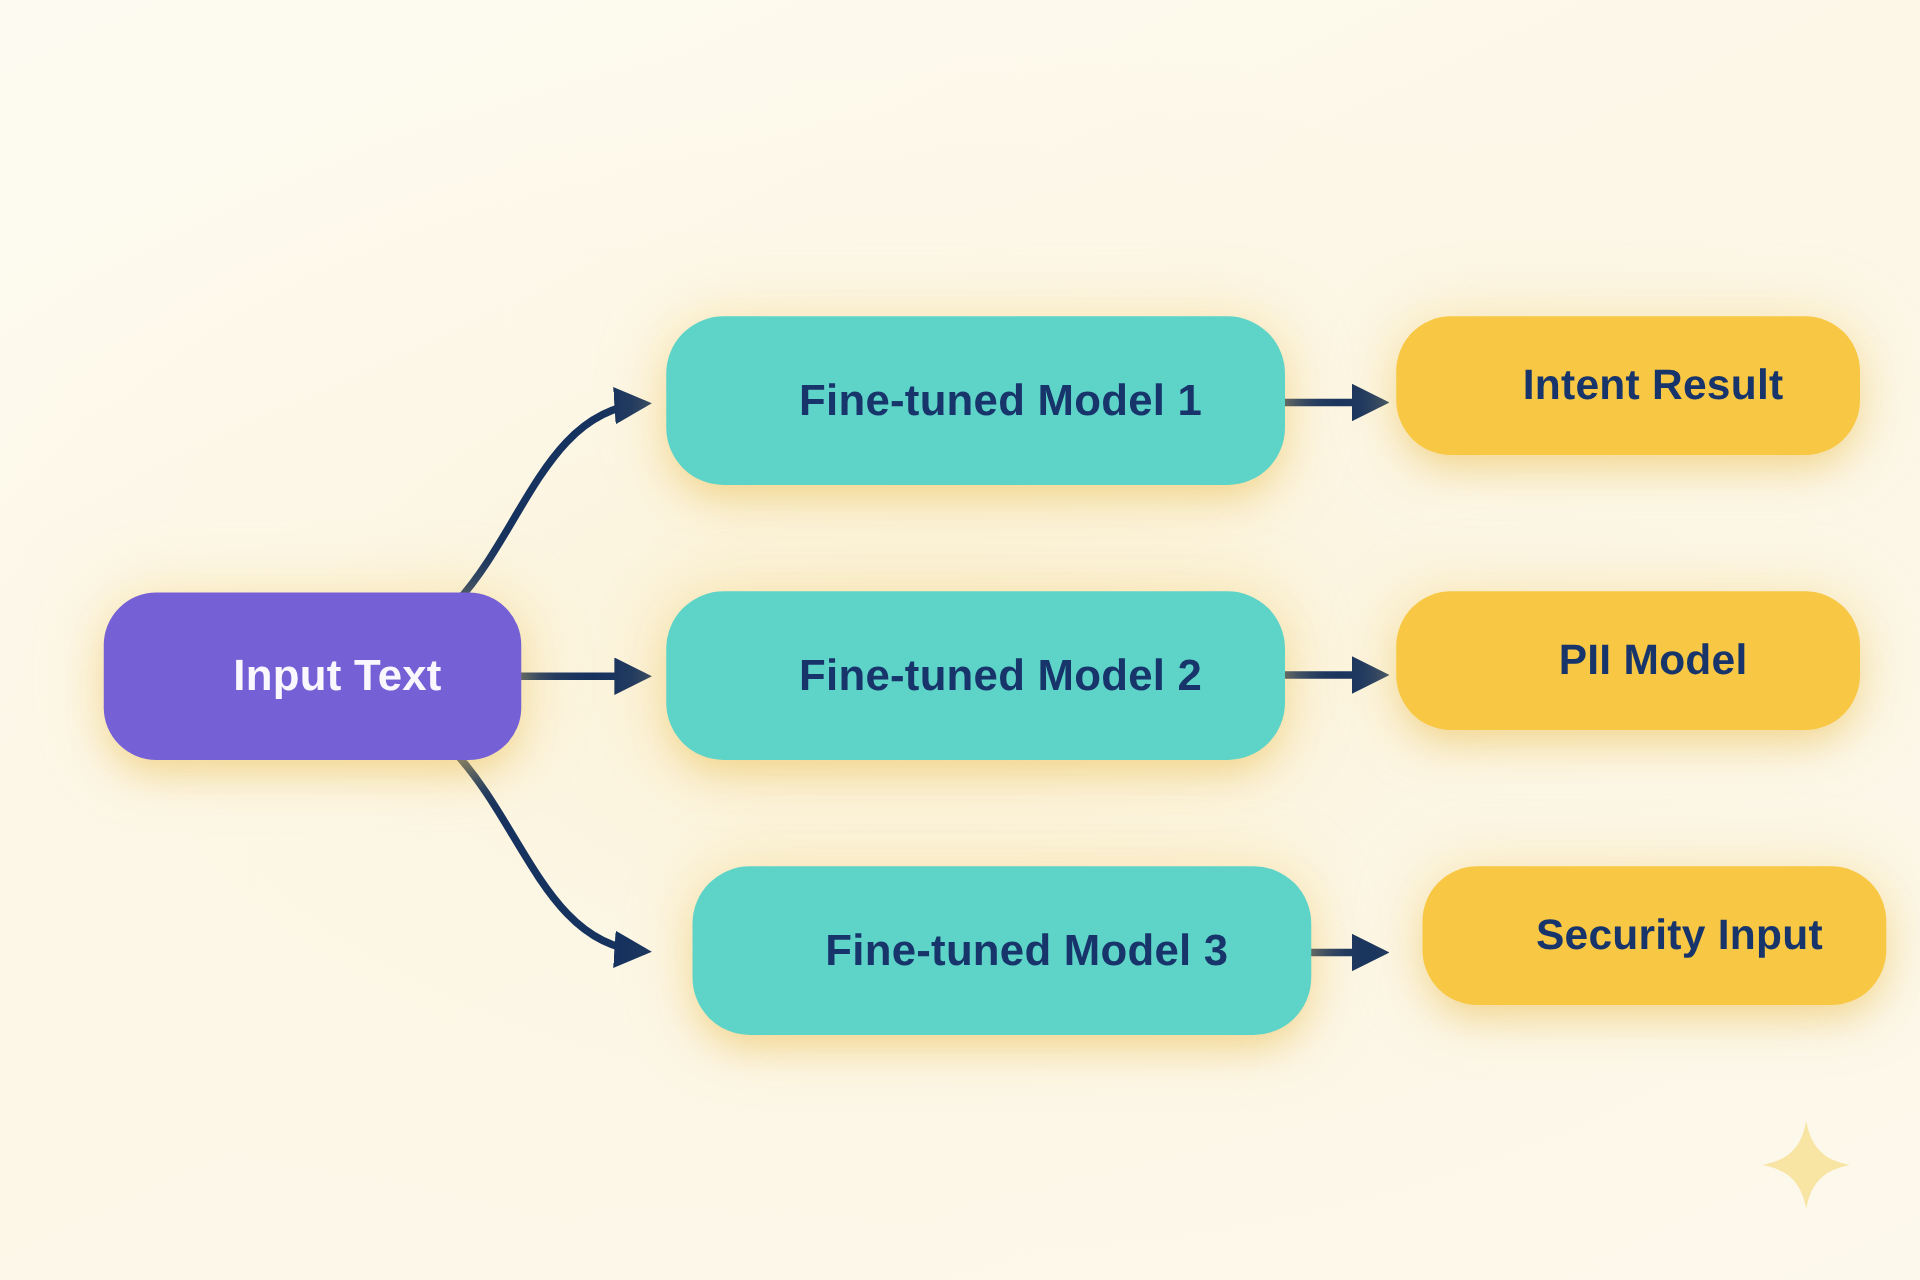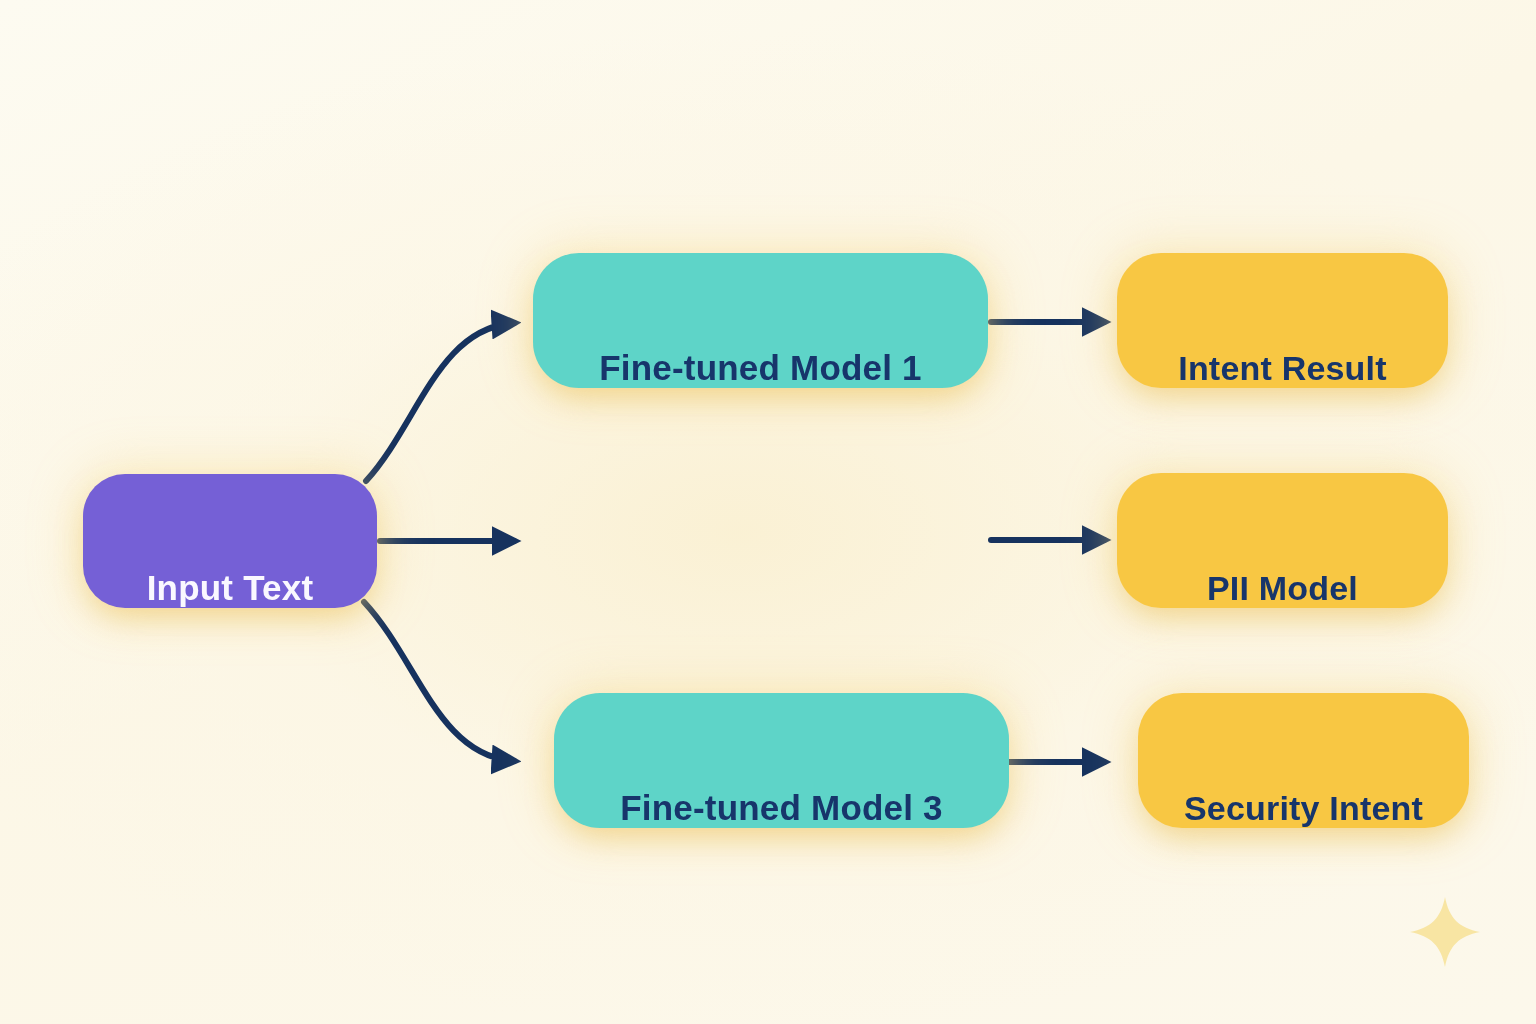--- a/index.html
+++ b/index.html
@@ -12,48 +12,49 @@
     height: 1024px;
     overflow: hidden;
     font-family: "Liberation Sans", "DejaVu Sans", sans-serif;
     background:
       radial-gradient(ellipse 900px 500px at 48% 52%, rgba(250,240,210,0.9) 0%, rgba(252,246,228,0.6) 55%, rgba(253,250,240,0) 100%),
       linear-gradient(155deg, #FDFBF1 0%, #FCF7E7 45%, #FCF8EB 100%);
   }
   .node {
     position: absolute;
     display: flex;
-    align-items: flex-end;
+    align-items: center;
     justify-content: center;
     text-align: center;
     font-weight: 700;
     letter-spacing: 0.2px;
     box-shadow:
       0 14px 30px -6px rgba(235, 193, 92, 0.55),
       0 0 46px 8px rgba(246, 216, 130, 0.35);
+    padding-left: 40px;
   }
   .node-input {
     left: 83px; top: 474px;
     width: 294px; height: 134px;
     border-radius: 42px;
     background: var(--input_fill, #7560D6);
     color: var(--text_light, #FAF8FF);
     font-size: 35px;
   }
   .node-model {
     left: 533px;
     width: 455px; height: 135px;
     border-radius: 46px;
     background: var(--model_fill, #5ED4C8);
     color: var(--text_dark, #17356B);
     font-size: 35px;
   }
   .node-result {
     left: 1117px;
-    width: 331px; height: 135px;
+    width: 331px; height: 111px;
     border-radius: 44px;
     background: var(--result_fill, #F8C743);
     color: var(--text_dark, #17356B);
     font-size: 34px;
   }
   .row-1 { top: 253px; }
   .row-2 { top: 473px; }
   .row-3 { top: 693px; margin-left: 21px; }
 
   .arrows {
@@ -94,31 +95,34 @@
     <path class="link" d="M 991 762 L 1104 762" marker-end="url(#arrowhead)" stroke="#16325E"></path>
   </svg>
 
   <div class="node node-input">
     <span>Input Text</span>
   </div>
 
   <div class="node node-model row-1">
     <span>Fine-tuned Model 1</span>
   </div>
+  <div class="node node-model row-2">
+    <span>Fine-tuned Model 2</span>
+  </div>
   <div class="node node-model row-3">
     <span>Fine-tuned Model 3</span>
   </div>
 
   <div class="node node-result row-1">
     <span>Intent Result</span>
   </div>
   <div class="node node-result row-2">
     <span>PII Model</span>
   </div>
   <div class="node node-result row-3">
-    <span>Security Intent</span>
+    <span>Security Input</span>
   </div>
 
   <svg class="sparkle" viewBox="0 0 70 70" xmlns="http://www.w3.org/2000/svg">
     <path d="M35 0 C39 21 49 31 70 35 C49 39 39 49 35 70 C31 49 21 39 0 35 C21 31 31 21 35 0 Z" fill="#F8E5A3"></path>
   </svg>
 
 </div>
 
 </body></html>

